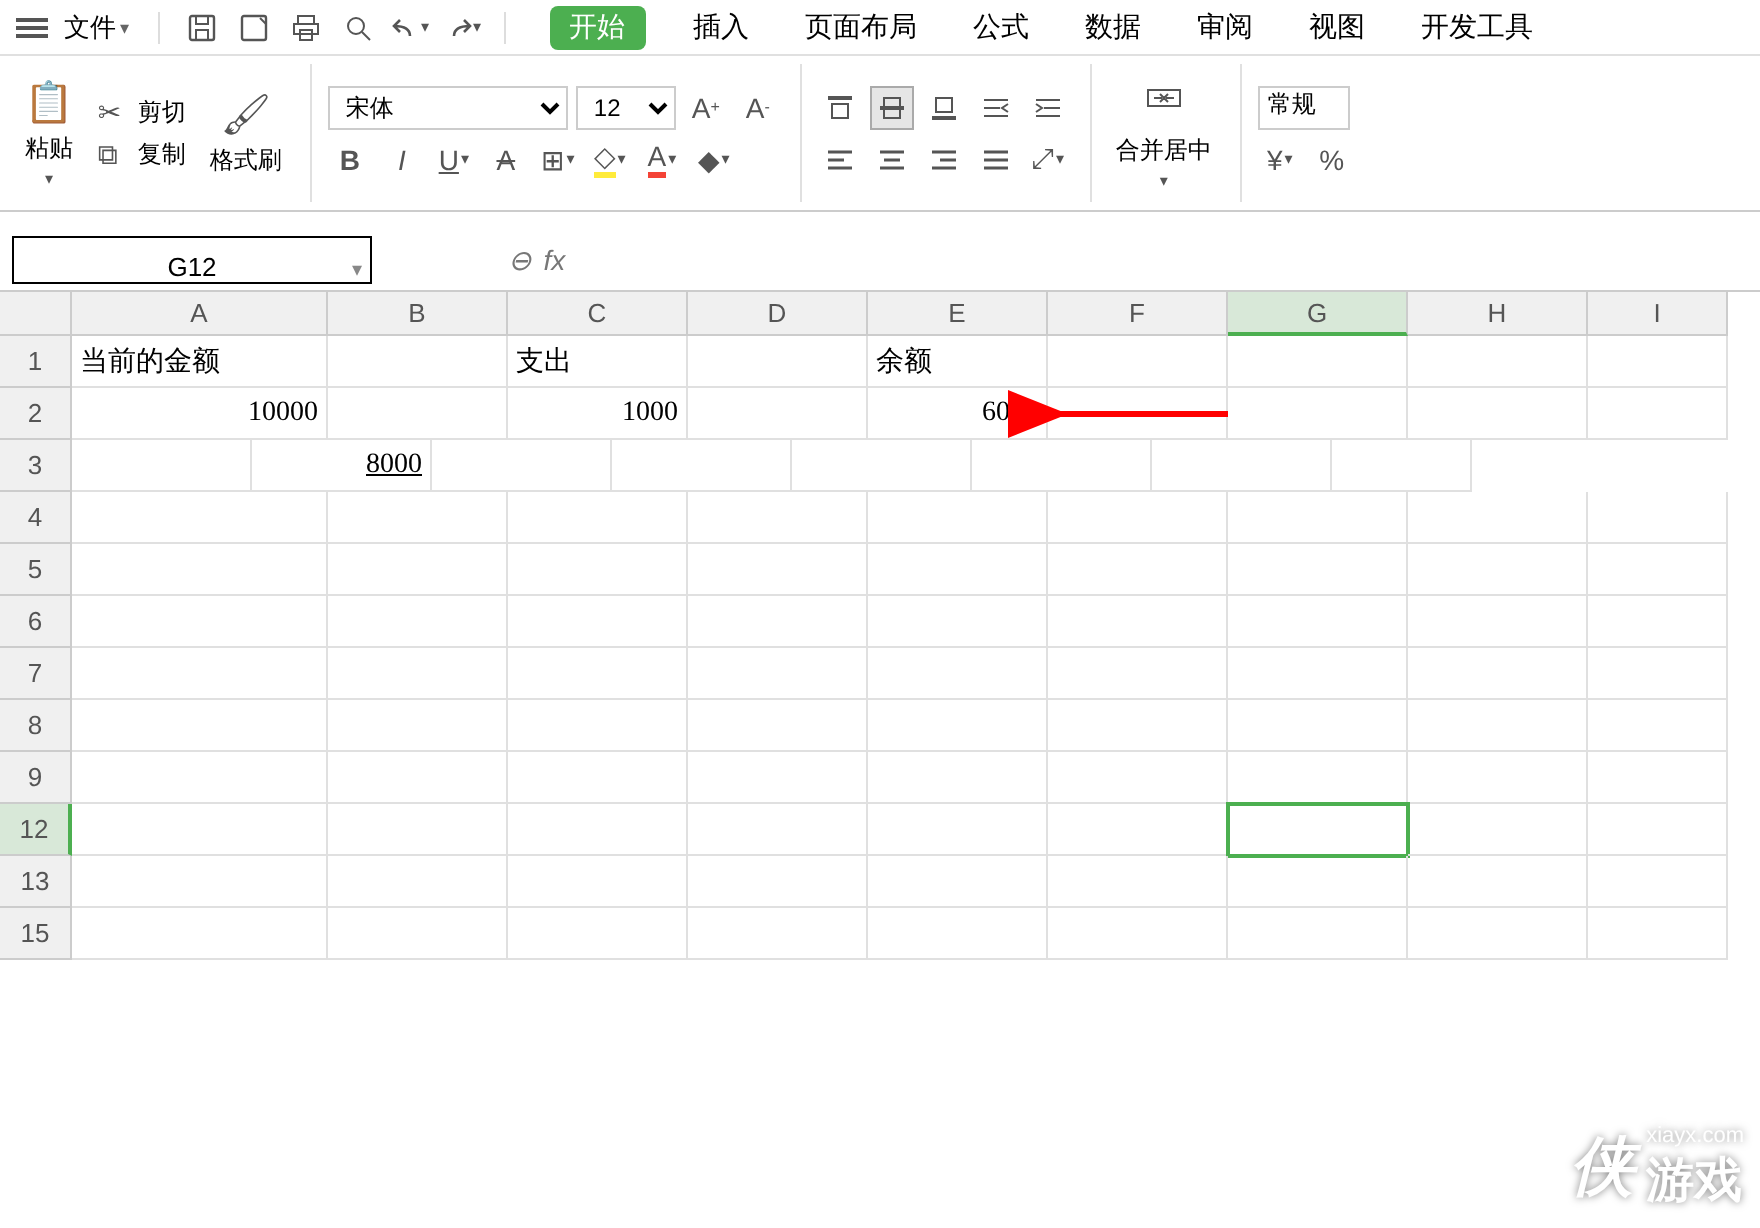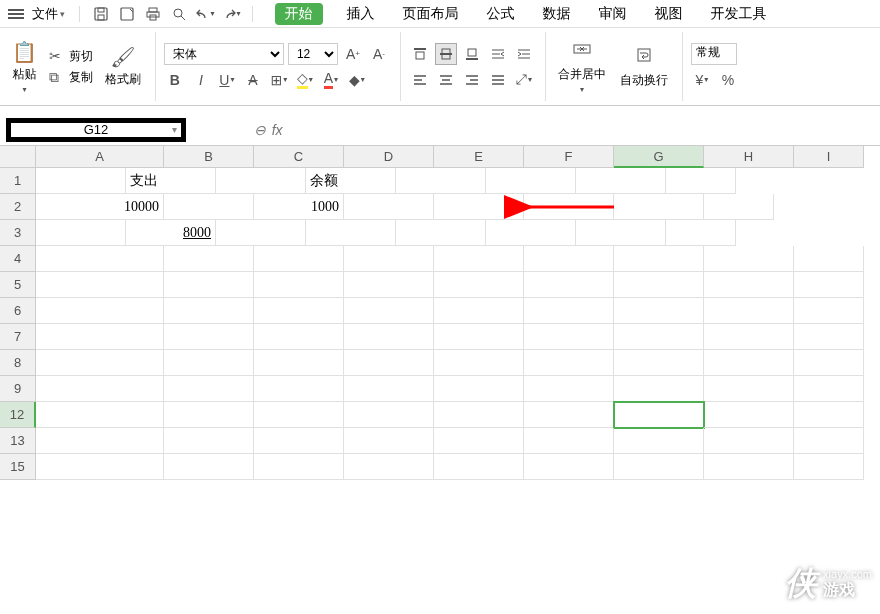--- a/index.html
+++ b/index.html
@@ -32,21 +32,21 @@
 .ribbon .font-size { width: 50px; }
 .ribbon .btnrow { display: flex; gap: 4px; }
 .ribbon .ibtn { min-width: 22px; height: 22px; display: flex; align-items: center; justify-content: center; cursor: pointer; color: #555; font-size: 14px; }
 .ribbon .ibtn.active { background: #e6e6e6; border: 1px solid #aaa; }
 .ribbon .ibtn .caret { font-size: 8px; margin-left: 1px; }
 .ribbon .fontcol { display: flex; flex-direction: column; gap: 4px; }
 .ribbon .aligncol { display: flex; flex-direction: column; gap: 4px; }
 
 
 .fbar { display: flex; align-items: center; height: 32px; border-bottom: 1px solid #ccc; padding: 4px 6px; gap: 8px; margin-top: 8px; }
-.fbar .namebox { width: 180px; height: 24px; border: 5px solid #000000; display: flex; align-items: center; justify-content: center; font-size: 13px; position: relative; }
+.fbar .namebox { width: 180px; height: 24px; border: 1px solid #000000; display: flex; align-items: flex-end; justify-content: center; font-size: 13px; position: relative; }
 .fbar .namebox .dd { position: absolute; right: 4px; font-size: 10px; color: #888; }
 .fbar .fx { display: flex; align-items: center; gap: 6px; margin-left: 60px; }
 .fbar .fx .ic { color: #777; font-size: 14px; font-style: italic; }
 .fbar input { flex: 1; border: none; outline: none; font-size: 13px; height: 24px; }
 
 
 .grid { position: relative; }
 .corner { position: absolute; left: 0; top: 0; width: 36px; height: 22px; background: #f0f0f0; border-right: 1px solid #ccc; border-bottom: 1px solid #ccc; }
 .colheads { display: flex; margin-left: 36px; }
 .colhead { height: 22px; background: #f0f0f0; border-right: 1px solid #ccc; border-bottom: 1px solid #ccc; display: flex; align-items: center; justify-content: center; font-size: 13px; color: #555; }
@@ -60,21 +60,21 @@
 .cell.selected { outline: 2px solid #4caf50; outline-offset: -1px; }
 
 
 .arrow { position: absolute; pointer-events: none; }
 .arrow svg { overflow: visible; }
 
 
 .watermark { position: fixed; right: 8px; bottom: 8px; color: #fff; text-shadow: 0 0 4px rgba(0,0,0,0.5); display: flex; align-items: center; gap: 6px; }
 .watermark .big { font-size: 32px; font-weight: bold; font-style: italic; }
 .watermark .side { display: flex; flex-direction: column; font-size: 11px; }
-.watermark .side .a { font-size: 16px; font-weight: bold; }
+.watermark .side .a { font-size: 24px; font-weight: bold; }
 </style>
 </head>
 <body>
 
 <div class="menubar">
   <div class="hamburger">
       <span></span>
       <span></span>
       <span></span>
     </div>
@@ -252,27 +252,20 @@
   </div>
 
   <div class="group">
     <div class="bigbtn">
       <span class="ic"><svg width="20" height="20" viewBox="0 0 20 20">
             <rect x="2" y="6" width="16" height="8" fill="none" stroke="#555"></rect>
             <path d="M5 10 L9 10 M11 10 L15 10 M8 8 L10 10 L8 12 M12 8 L10 10 L12 12" stroke="#555" fill="none"></path>
           </svg></span>
       <span>合并居中</span>
         <span class="caret">▾</span>
-    </div>
-    <div class="bigbtn">
-      <span class="ic"><svg width="20" height="20" viewBox="0 0 20 20">
-            <rect x="4" y="4" width="12" height="12" fill="none" stroke="#555"></rect>
-            <path d="M6 8 h6 q2 0 2 2 t-2 2 h-4 m2 -2 l-2 2 l2 2" fill="none" stroke="#555"></path>
-          </svg></span>
-      <span>自动换行</span>
     </div>
   </div>
 
   <div class="group" style="border-right:none">
     <div class="fontcol">
       <div class="btnrow">
           <div class="combo" style="width:46px;display:flex;justify-content:space-between">
             <span>常规</span>
           </div>
         </div>
@@ -305,35 +298,37 @@
       <div class="colhead" style="width: 90px;">D</div>
       <div class="colhead" style="width: 90px;">E</div>
       <div class="colhead" style="width: 90px;">F</div>
       <div class="colhead sel" style="width: 90px;">G</div>
       <div class="colhead" style="width: 90px;">H</div>
       <div class="colhead" style="width: 70px;">I</div>
     </div>
   <div class="rows" id="rows">
       <div class="row">
         <div class="rowhead">1</div>
+        <div class="cell" style="width: 128px;">当前的金额</div>
         <div class="cell" style="width: 90px;"></div>
         <div class="cell" style="width: 90px;">支出</div>
         <div class="cell" style="width: 90px;"></div>
         <div class="cell" style="width: 90px;">余额</div>
         <div class="cell" style="width: 90px;"></div>
         <div class="cell" style="width: 90px;"></div>
         <div class="cell" style="width: 90px;"></div>
         <div class="cell" style="width: 70px;"></div>
       </div>
       <div class="row">
         <div class="rowhead">2</div>
         <div class="cell num" style="width: 128px;">10000</div>
         <div class="cell" style="width: 90px;"></div>
         <div class="cell num" style="width: 90px;">1000</div>
         <div class="cell" style="width: 90px;"></div>
+        <div class="cell num" style="width: 90px;">6000</div>
         <div class="cell" style="width: 90px;"></div>
         <div class="cell" style="width: 90px;"></div>
         <div class="cell" style="width: 90px;"></div>
         <div class="cell" style="width: 70px;"></div>
       </div>
       <div class="row">
         <div class="rowhead">3</div>
         <div class="cell" style="width: 90px;"></div>
         <div class="cell num" style="width: 90px; text-decoration: underline;">8000</div>
         <div class="cell" style="width: 90px;"></div>

